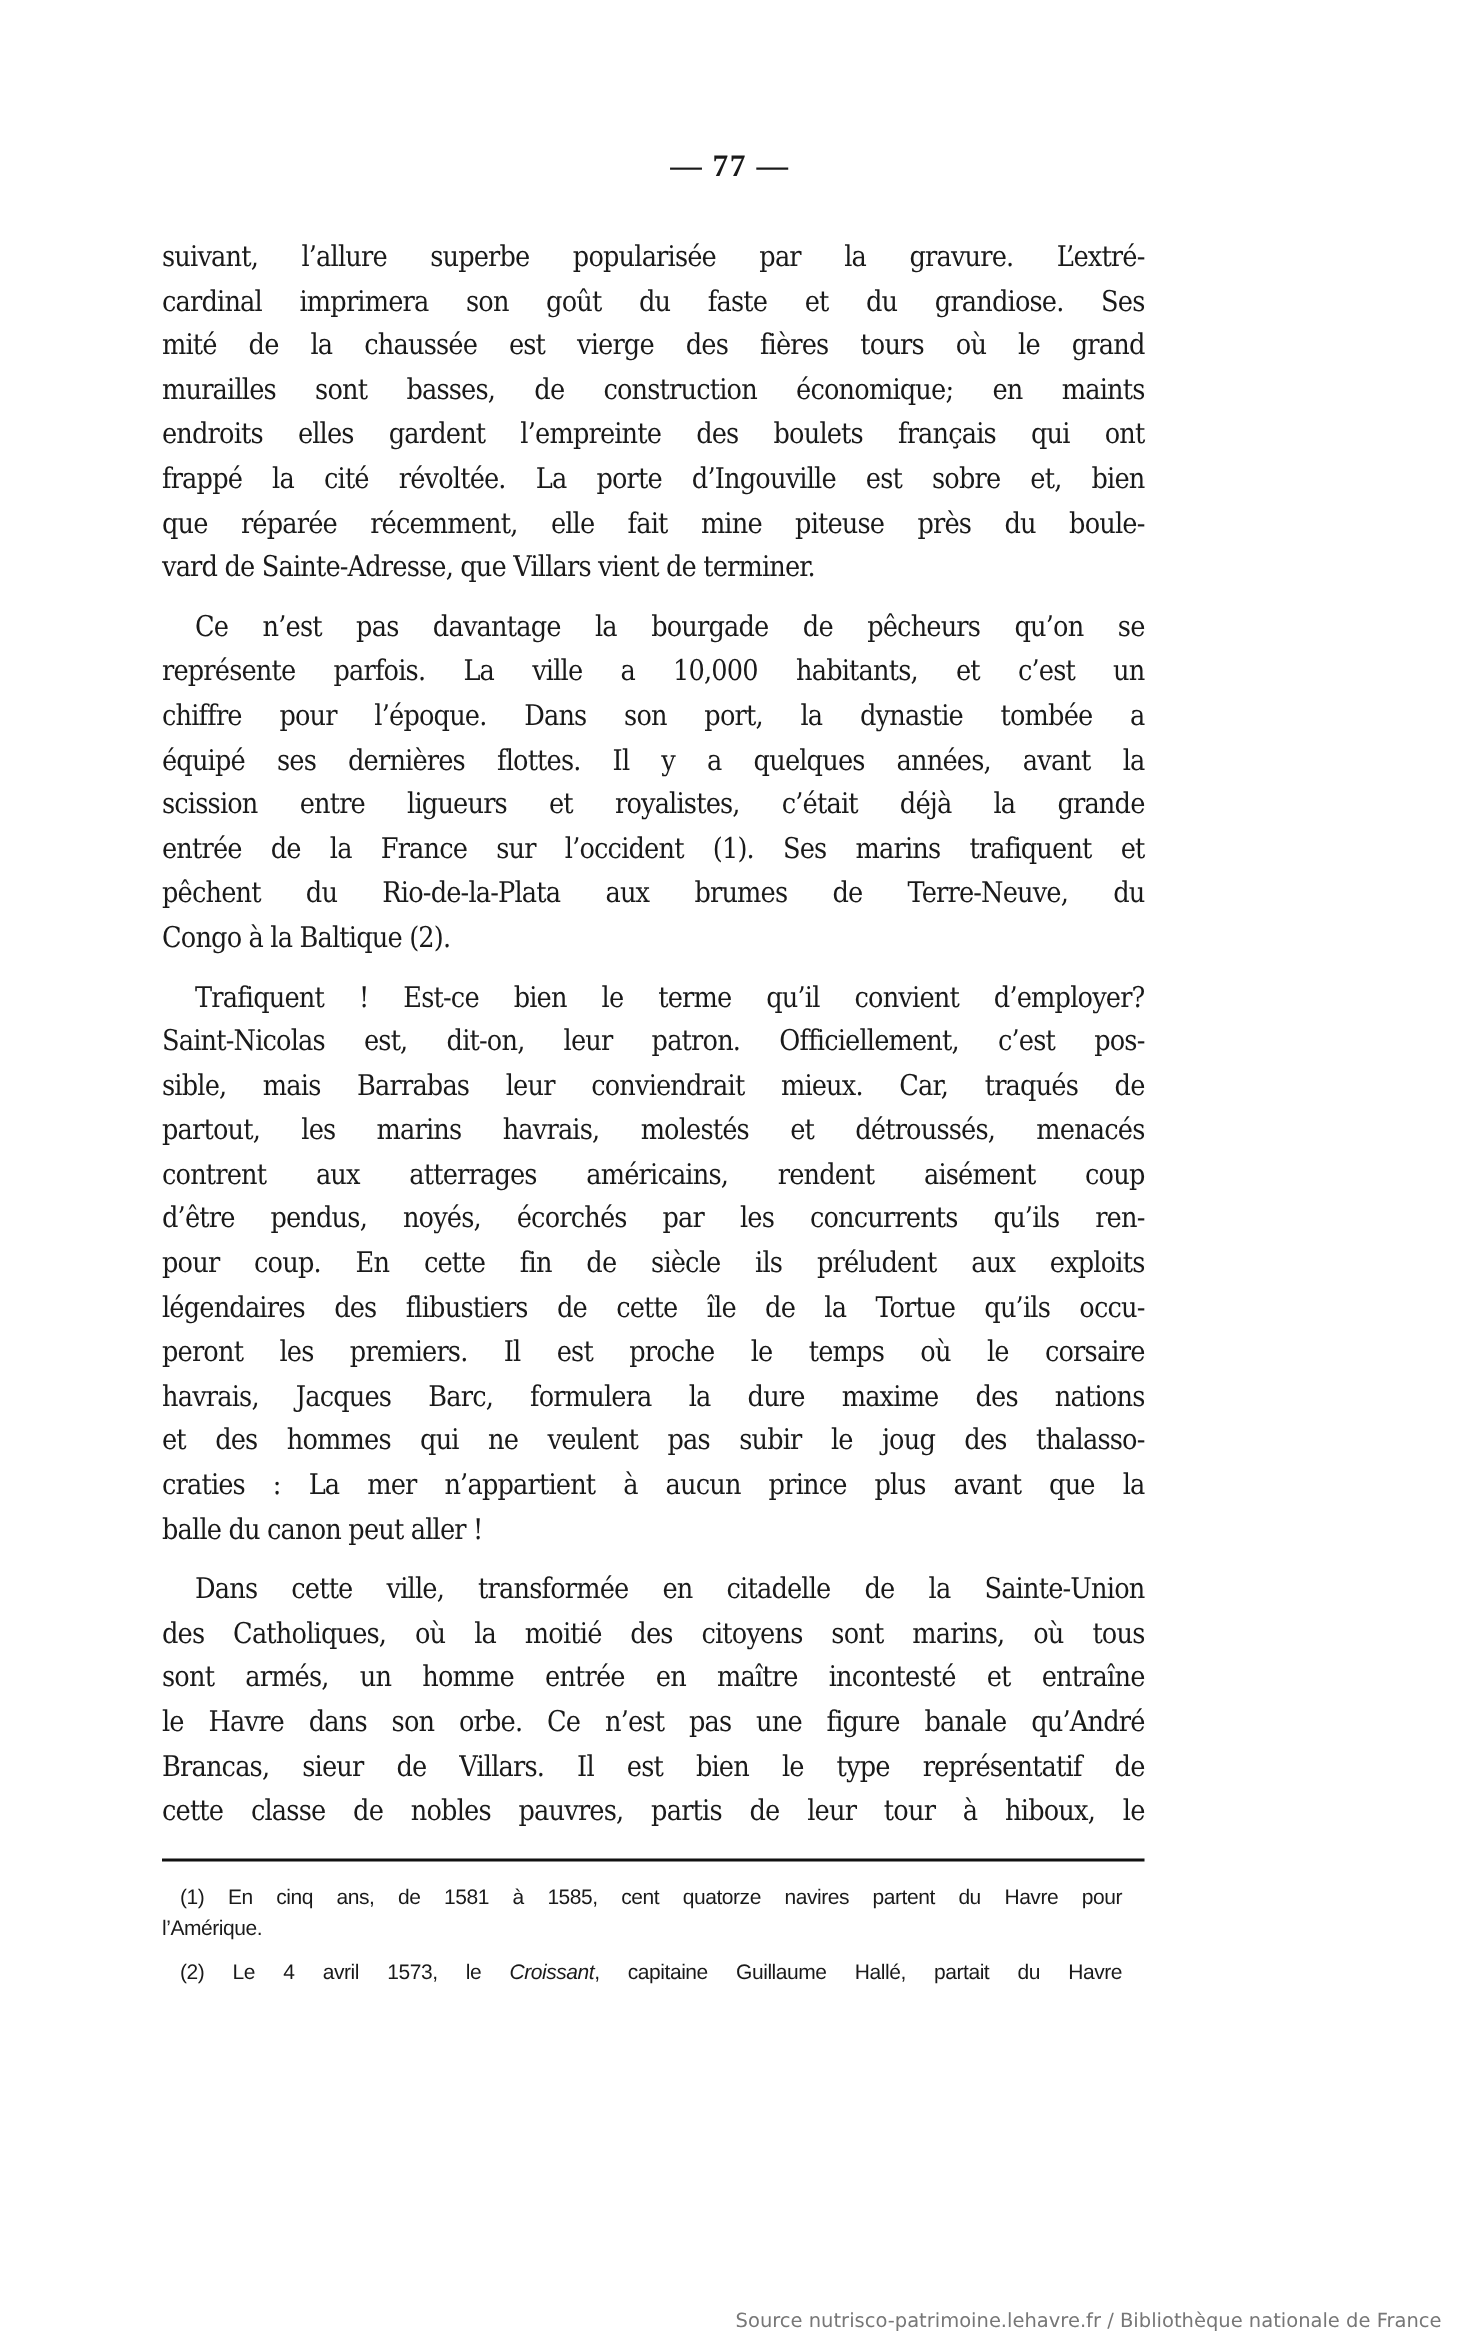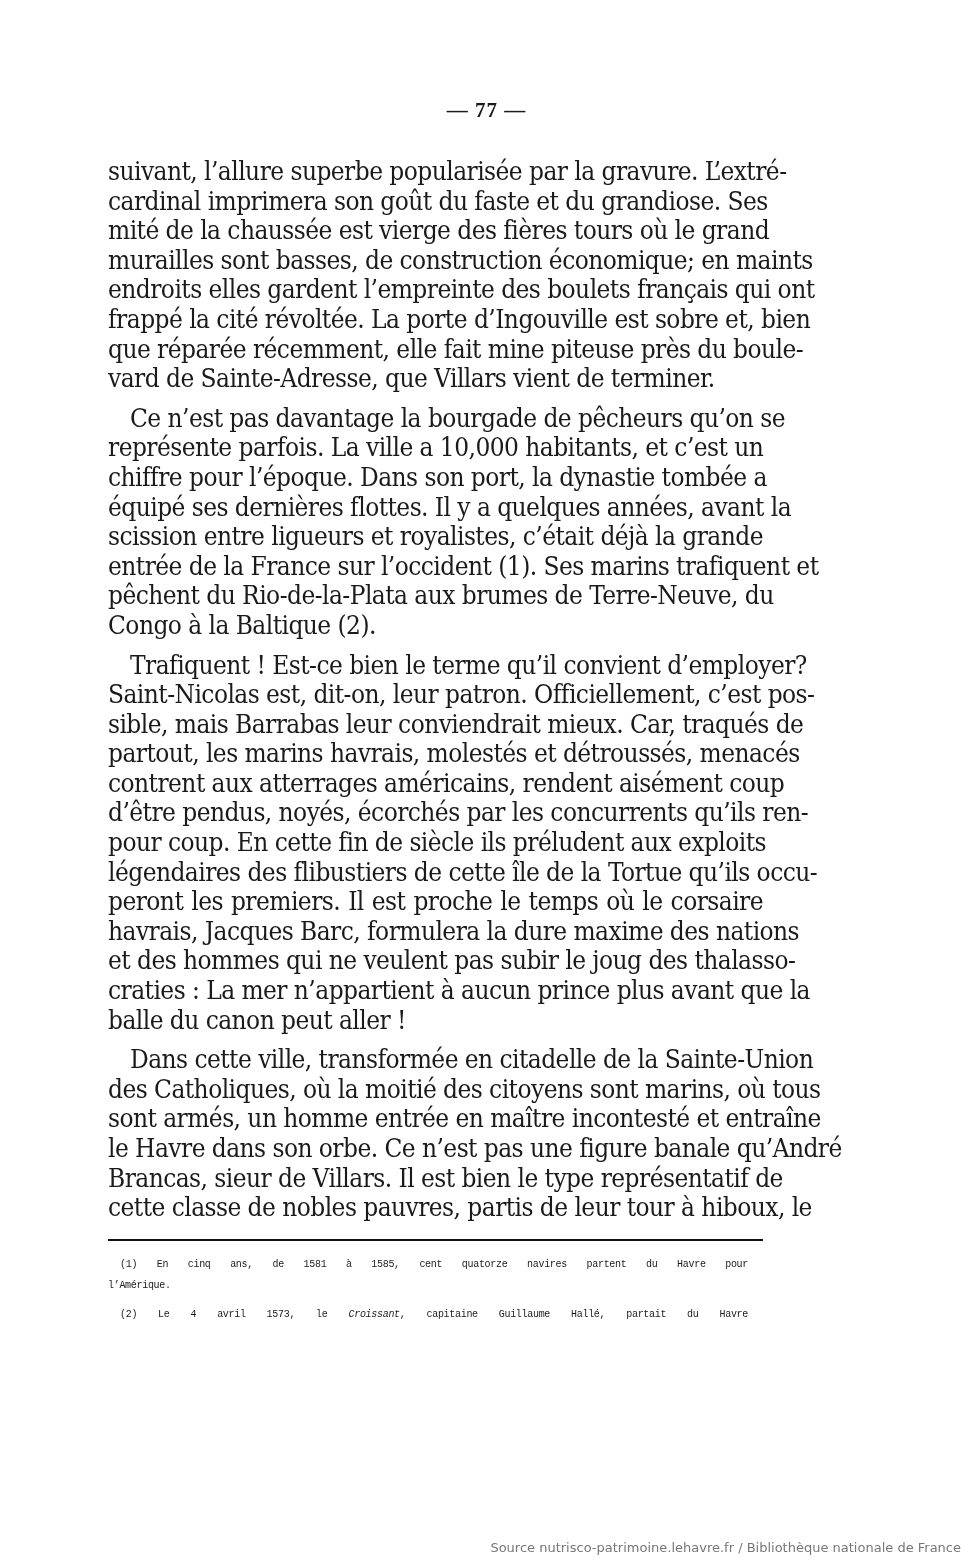--- a/index.html
+++ b/index.html
@@ -1,29 +1,29 @@
 <!DOCTYPE html>
 <html><head>
 <meta charset="utf-8">
 <style>
   html, body { margin: 0; padding: 0; background: #ffffff; }
   body { width: 973px; height: 1566px; position: relative; overflow: hidden;
          font-family: "DejaVu Serif", "Liberation Serif", serif; color: #1a1a1a; }
   .page-number { position: absolute; top: 98px; left: 0; width: 973px; text-align: center;
                  font-size: 21px; font-weight: bold; font-family: "Liberation Serif", serif; letter-spacing: 1px; }
   .body-text { position: absolute; left: 108px; top: 157px; width: 655px; }
-  .para { margin: 0 0 10px 0; font-size: 26px; line-height: 29.6px; text-align: justify;
+  .para { margin: 0 0 10px 0; font-size: 19px; line-height: 29.6px; text-align: justify;
           font-family: "DejaVu Serif", serif; letter-spacing: -0.55px; word-spacing: 0px;
           font-stretch: condensed; transform-origin: left top; }
   .line { display: block; white-space: nowrap; text-align-last: justify; }
   .line.last { text-align-last: left; }
   .line.indent { padding-left: 22px; }
   .rule { position: absolute; left: 108px; top: 1239px; width: 655px; height: 2px; background: #111; }
   .footnotes { position: absolute; left: 108px; top: 1254px; width: 655px; }
-  .fn { margin: 0 15px 8px 0; font-size: 10px; line-height: 21px; font-family: Liberation Mono, monospace; letter-spacing: -0.3px; }
+  .fn { margin: 0 15px 8px 0; font-size: 14px; line-height: 21px; font-family: Liberation Sans, sans-serif; letter-spacing: -0.3px; }
   .fn .line.indent { padding-left: 12px; }
   .fn i { font-style: italic; }
   .source { position: absolute; right: 12px; top: 1540px; font-family: "DejaVu Sans", sans-serif;
             font-size: 13px; color: #777; }
 </style>
 </head>
 <body>
 
 <div class="page-number">— 77 —</div>
 

